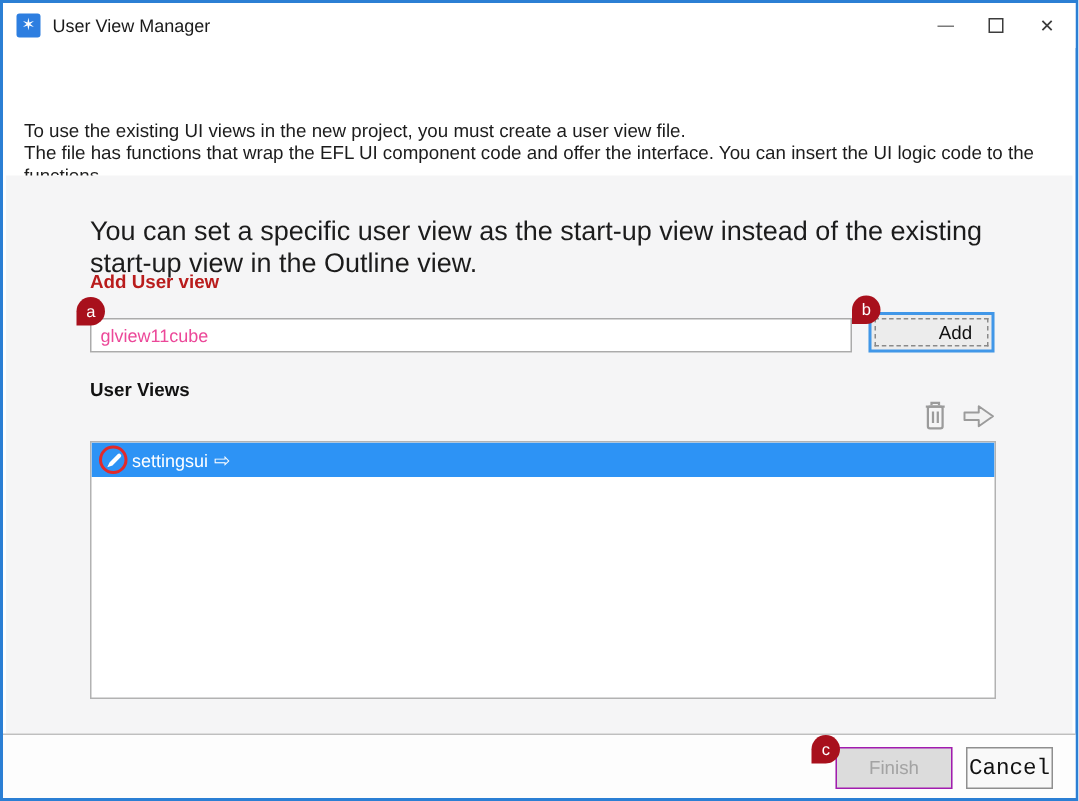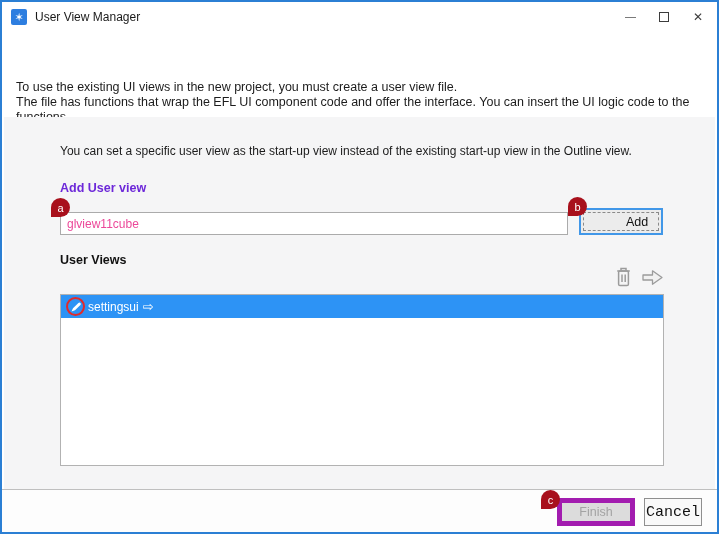--- a/index.html
+++ b/index.html
@@ -16,40 +16,40 @@
   .win-btn { width:34px; height:30px; display:flex; align-items:center; justify-content:center; }
   .min-glyph { width:11px; height:0; border-top:1px solid #7a7a7a; }
   .max-glyph { width:10px; height:10px; border:1px solid #3c3c3c; }
   .close-glyph { font-size:12px; color:#3c3c3c; line-height:1; }
 
   
   .header-desc { position:absolute; top:46px; left:14px; right:10px; font-size:12.5px; color:#1c1c1c; line-height:15px;margin-top:32px; }
 
   
   .content { position:absolute; top:115px; left:2px; right:2px; height:372px; background:#f5f5f6; }
-  .note { position:absolute; top:27px; left:56px; right:56px; font-size:12px; color:#1c1c1c; }
-  .add-label { position:absolute; top:64px; left:56px; font-size:12.5px; font-weight:bold; color:#6d28d9; }
+  .note { position:absolute; top:27px; left:56px; right:56px; font-size:18px; color:#1c1c1c; }
+  .add-label { position:absolute; top:64px; left:56px; font-size:12.5px; font-weight:bold; color:#b91c1c; }
   .name-input { position:absolute; top:95px; left:56px; width:508px; height:23px; border:1px solid #ababab; background:#ffffff; font-family:"Liberation Sans", sans-serif; font-size:12px; color:#ec4899; padding:0 6px; outline:none; }
   .add-btn { position:absolute; top:91px; left:575px; width:84px; height:27px; background:#ececec; border:2px solid #4197e8; outline:1px dashed #8a8a8a; outline-offset:-5px; font-family:"Liberation Sans", sans-serif; font-size:12.5px; color:#111111;padding-left:32px; }
 
   .views-label { position:absolute; top:136px; left:56px; font-size:12.5px; font-weight:bold; color:#111111; }
   .list-tools { position:absolute; top:149px; left:610px; display:flex; align-items:center; gap:8px; }
   .tool { display:flex; align-items:center; justify-content:center; }
 
   .listbox { position:absolute; top:177px; left:56px; width:604px; height:172px; background:#ffffff; border:1px solid #b2b2b2; overflow:hidden; }
   .list-row { height:23px; display:flex; align-items:center; background:#2d93f5; color:#ffffff; padding-left:5px; }
   .row-icon-wrap { position:relative; width:20px; height:20px; display:flex; align-items:center; justify-content:center; }
   .annot-ring { position:absolute; left:0; top:0; width:19px; height:19px; border:2px solid #e22a2a; border-radius:50%; }
   .row-label { font-size:12px; margin-left:2px; }
   .row-suffix { font-size:13px; margin-left:4px; }
 
   
   .separator { position:absolute; top:487px; left:0; right:0; height:1px; background:#bfbfbf; }
   .footer { position:absolute; top:488px; left:0; right:0; bottom:0; background:#fdfdfd; }
-  .finish-btn { position:absolute; top:496px; left:555px; width:78px; height:28px; background:#dcdcdc; border:5px solid #a21caf; color:#a3a3a3; font-family:"Liberation Sans", sans-serif; font-size:12.5px; }
+  .finish-btn { position:absolute; top:496px; left:555px; width:78px; height:28px; background:#dcdcdc; border:1px solid #a21caf; color:#a3a3a3; font-family:"Liberation Sans", sans-serif; font-size:12.5px; }
   .cancel-btn { position:absolute; top:496px; left:642px; width:58px; height:28px; background:#f9f9f9; border:1px solid #8f8f8f; color:#111111; font-family:Liberation Mono, monospace; font-size:15px; }
 
   
   .badge { position:absolute; width:19px; height:19px; background:#a8101c; border-radius:50% 50% 50% 0; color:#ffffff; font-size:11px; display:flex; align-items:center; justify-content:center; z-index:5; }
   .badge-a { left:49px; top:196px; }
   .badge-b { left:566px; top:195px; }
   .badge-c { left:539px; top:488px; }
 </style>
 </head>
 <body>

